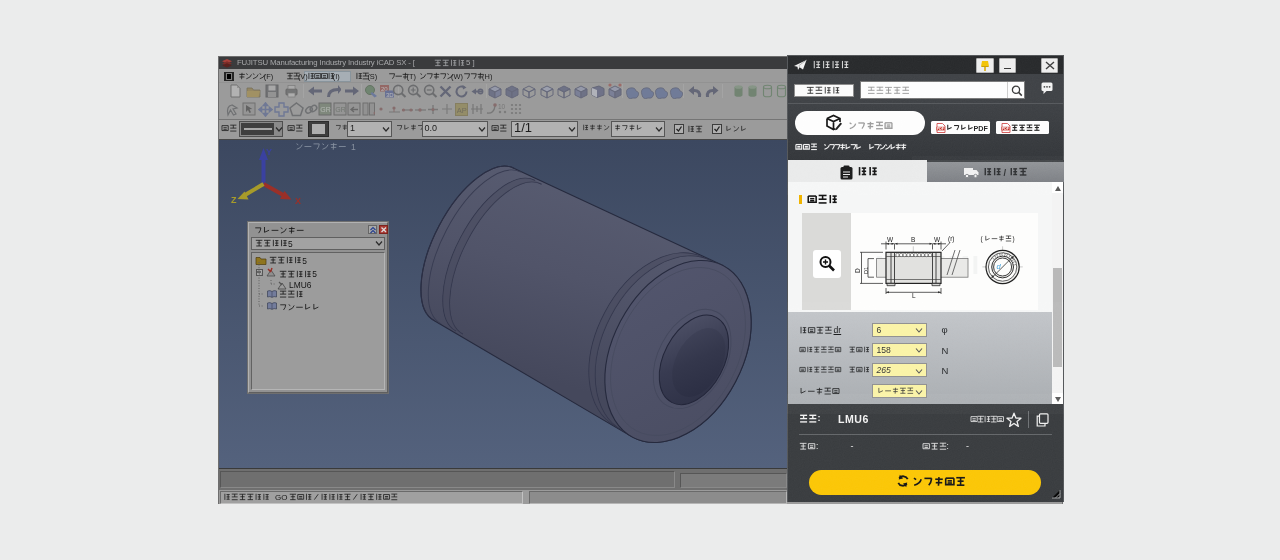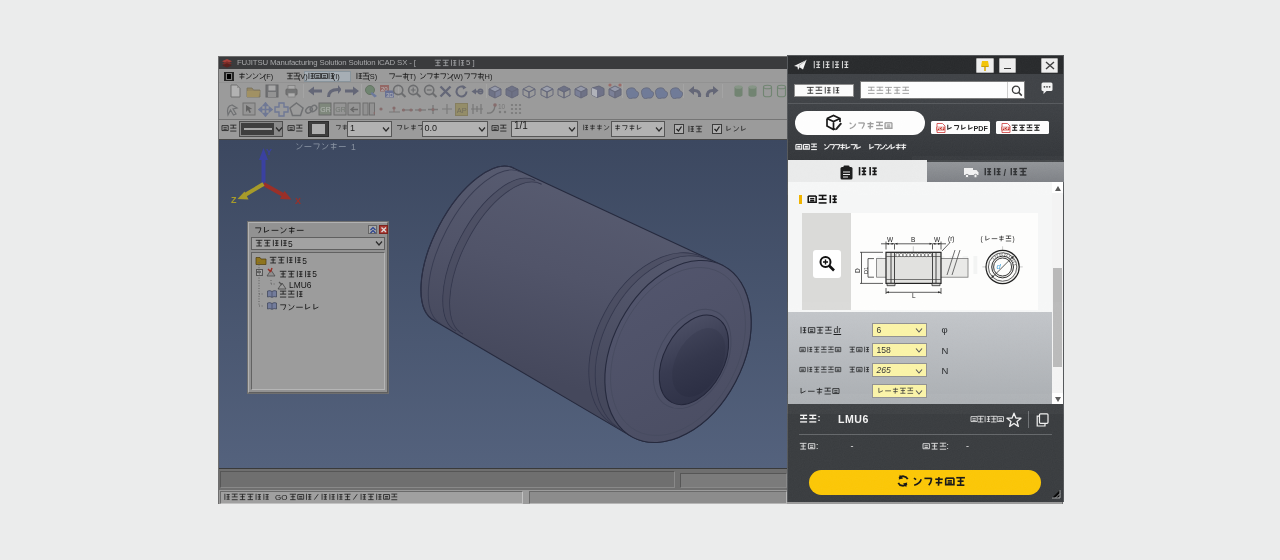--- a/index.html
+++ b/index.html
@@ -4,21 +4,21 @@
 html,body{width:1280px;height:560px;overflow:hidden;background:#ebecec;font-family:"Liberation Sans",sans-serif}
 .abs{position:absolute}
 </style></head><body>
 <div class="abs" style="left:218px;top:56px;width:845px;height:448px;background:#9b9b9b;border:1px solid #6e6e6e"></div>
 <div class="abs" style="left:219px;top:56.5px;width:843px;height:12.8px;background:#3a3b3d"></div>
 <svg class="abs" style="left:221px;top:58px;" width="12" height="10" viewBox="0 0 12 10">
     <path d="M1 3.2 L6 1 L11 3.2 L6 5.4 Z" fill="#a8403a"></path>
     <path d="M1 5.4 L6 3.2 L11 5.4 L6 7.6 Z" fill="#7e2d28"></path>
     <path d="M1 7.4 L6 5.2 L11 7.4 L6 9.6 Z" fill="#5a211e"></path>
   </svg>
-<div class="abs" style="left:237px;top:58.3px;font-size:7.8px;color:#a8a9ab;white-space:nowrap;letter-spacing:-0.15px">FUJITSU Manufacturing Solution Solution iCAD SX - [</div>
+<div class="abs" style="left:237px;top:58.3px;font-size:7.8px;color:#a8a9ab;white-space:nowrap;letter-spacing:-0.15px">FUJITSU Manufacturing Industry Industry iCAD SX - [</div>
 <svg style="position:absolute;left:434px;top:58.8px;overflow:visible" width="33" height="9">
     <g fill="none" stroke="#a8a9ab" stroke-width="0.10">
       <path transform="translate(0.00,0) scale(7.8)" d="M .1 .16 H .9"></path>
       <path transform="translate(0.00,0) scale(7.8)" d="M .5 .16 V .85"></path>
       <path transform="translate(0.00,0) scale(7.8)" d="M .22 .48 H .78"></path>
       <path transform="translate(0.00,0) scale(7.8)" d="M .15 .85 H .85"></path>
       <path transform="translate(7.80,0) scale(7.8)" d="M .1 .16 H .9"></path>
       <path transform="translate(7.80,0) scale(7.8)" d="M .5 .16 V .85"></path>
       <path transform="translate(7.80,0) scale(7.8)" d="M .22 .48 H .78"></path>
       <path transform="translate(7.80,0) scale(7.8)" d="M .15 .85 H .85"></path>
@@ -465,21 +465,21 @@
       <path transform="translate(0.00,0) scale(8.2)" d="M .12 .2 V .8 H .88 V .2"></path>
       <path transform="translate(0.00,0) scale(8.2)" d="M .3 .45 H .7"></path>
       <path transform="translate(0.00,0) scale(8.2)" d="M .3 .65 H .7"></path>
       <path transform="translate(8.20,0) scale(8.2)" d="M .12 .14 H .88"></path>
       <path transform="translate(8.20,0) scale(8.2)" d="M .12 .5 H .88"></path>
       <path transform="translate(8.20,0) scale(8.2)" d="M .12 .86 H .88"></path>
       <path transform="translate(8.20,0) scale(8.2)" d="M .5 .14 V .5"></path>
     </g>
   </svg>
 <div class="abs" style="left:511px;top:121.3px;width:67px;height:15.5px;background:#b2b2b2;border:1px solid #565656"></div>
-<div class="abs" style="left:514px;top:120px;font-size:10px;color:#1c1c1c;white-space:nowrap;">1/1</div>
+<div class="abs" style="left:514px;top:120px;font-size:13px;color:#1c1c1c;white-space:nowrap;">1/1</div>
 <svg class="abs" style="left:567.5px;top:126px;" width="8" height="7" viewBox="0 0 8 7">
     <path d="M1 1.5 L4 5 L7 1.5" fill="none" stroke="#2c2c2c" stroke-width="1.2"></path>
   </svg>
 <svg style="position:absolute;left:582px;top:124.3px;overflow:visible" width="30" height="9">
     <g fill="none" stroke="#1f1f1f" stroke-width="0.10">
       <path transform="translate(0.00,0) scale(7)" d="M .24 .1 V .88"></path>
       <path transform="translate(0.00,0) scale(7)" d="M .45 .2 H .86"></path>
       <path transform="translate(0.00,0) scale(7)" d="M .45 .5 H .86"></path>
       <path transform="translate(0.00,0) scale(7)" d="M .45 .8 H .86"></path>
       <path transform="translate(0.00,0) scale(7)" d="M .66 .2 V .8"></path>

